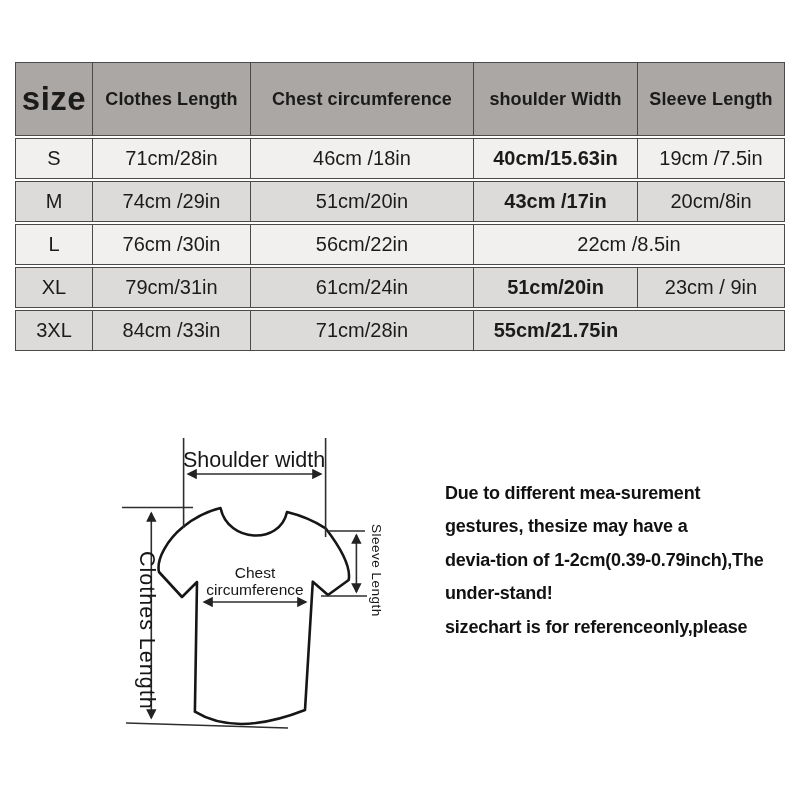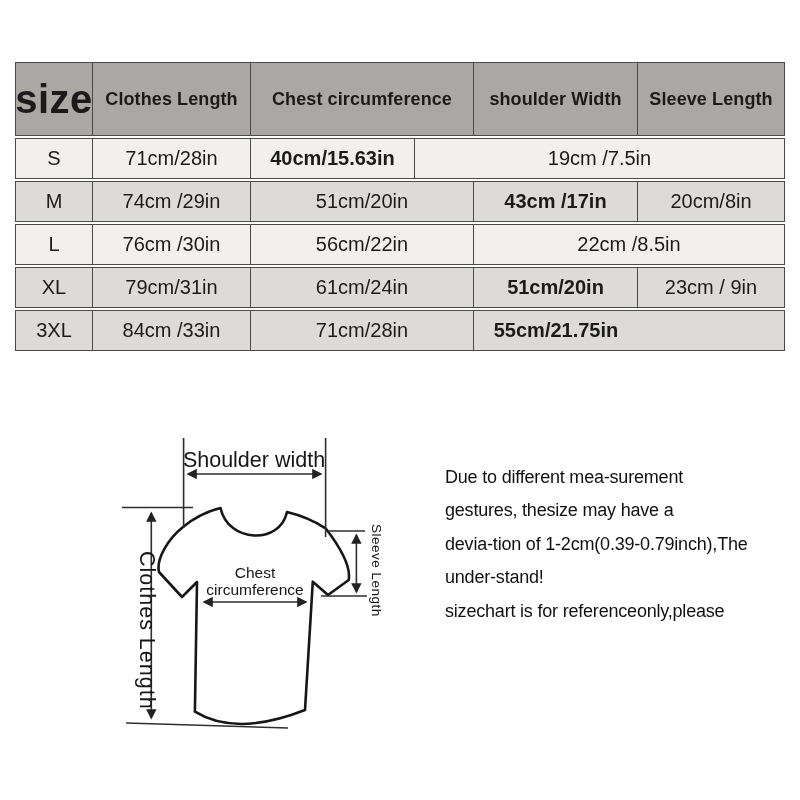--- a/index.html
+++ b/index.html
@@ -43,39 +43,39 @@
     white-space: nowrap;
     overflow: hidden;
   }
   .cell:last-child { border-right: none; }
   .c0 { width: 77px; }
   .c1 { width: 158px; }
   .c2 { width: 223px; }
   .c3 { width: 164px; font-weight: bold; }
   .c4 { flex: 1; }
   .header .cell { font-weight: bold; font-size: 18px; letter-spacing: 0.1px; }
-  .header .size-cell { font-size: 40px; letter-spacing: 0.5px; }
+  .header .size-cell { font-size: 33px; letter-spacing: 0.5px; }
 
   
   .diagram { position: absolute; left: 60px; top: 425px; }
   .diagram text {
     font-family: "Liberation Sans", "DejaVu Sans", sans-serif;
     fill: #161616;
   }
   .measure-line { stroke: #2e2e2e; stroke-width: 1.6; fill: none; }
   .shirt-path { stroke: #161616; stroke-width: 2.6; fill: #ffffff; stroke-linejoin: round; stroke-linecap: round; }
 
   
   .note {
     position: absolute;
     left: 445px;
-    top: 461px;
+    top: 477px;
     width: 345px;
     font-size: 18px;
-    font-weight: normal;
+    font-weight: bold;
     line-height: 33.4px;
     letter-spacing: -0.2px;
     color: #111111;
   }
   .note .note-line { white-space: nowrap; }
 </style>
 </head>
 <body>
 
 <div class="page">
@@ -85,20 +85,21 @@
       <div class="cell c0 size-cell">size</div>
       <div class="cell c1">Clothes Length</div>
       <div class="cell c2">Chest circumference</div>
       <div class="cell c3">shoulder Width</div>
       <div class="cell c4">Sleeve Length</div>
     </div>
 
     <div class="t-row data">
       <div class="cell c0">S</div>
       <div class="cell c1">71cm/28in</div>
+      <div class="cell c2">46cm /18in</div>
       <div class="cell c3">40cm/15.63in</div>
       <div class="cell c4">19cm /7.5in</div>
     </div>
 
     <div class="t-row data alt">
       <div class="cell c0">M</div>
       <div class="cell c1">74cm /29in</div>
       <div class="cell c2">51cm/20in</div>
       <div class="cell c3">43cm /17in</div>
       <div class="cell c4">20cm/8in</div>

